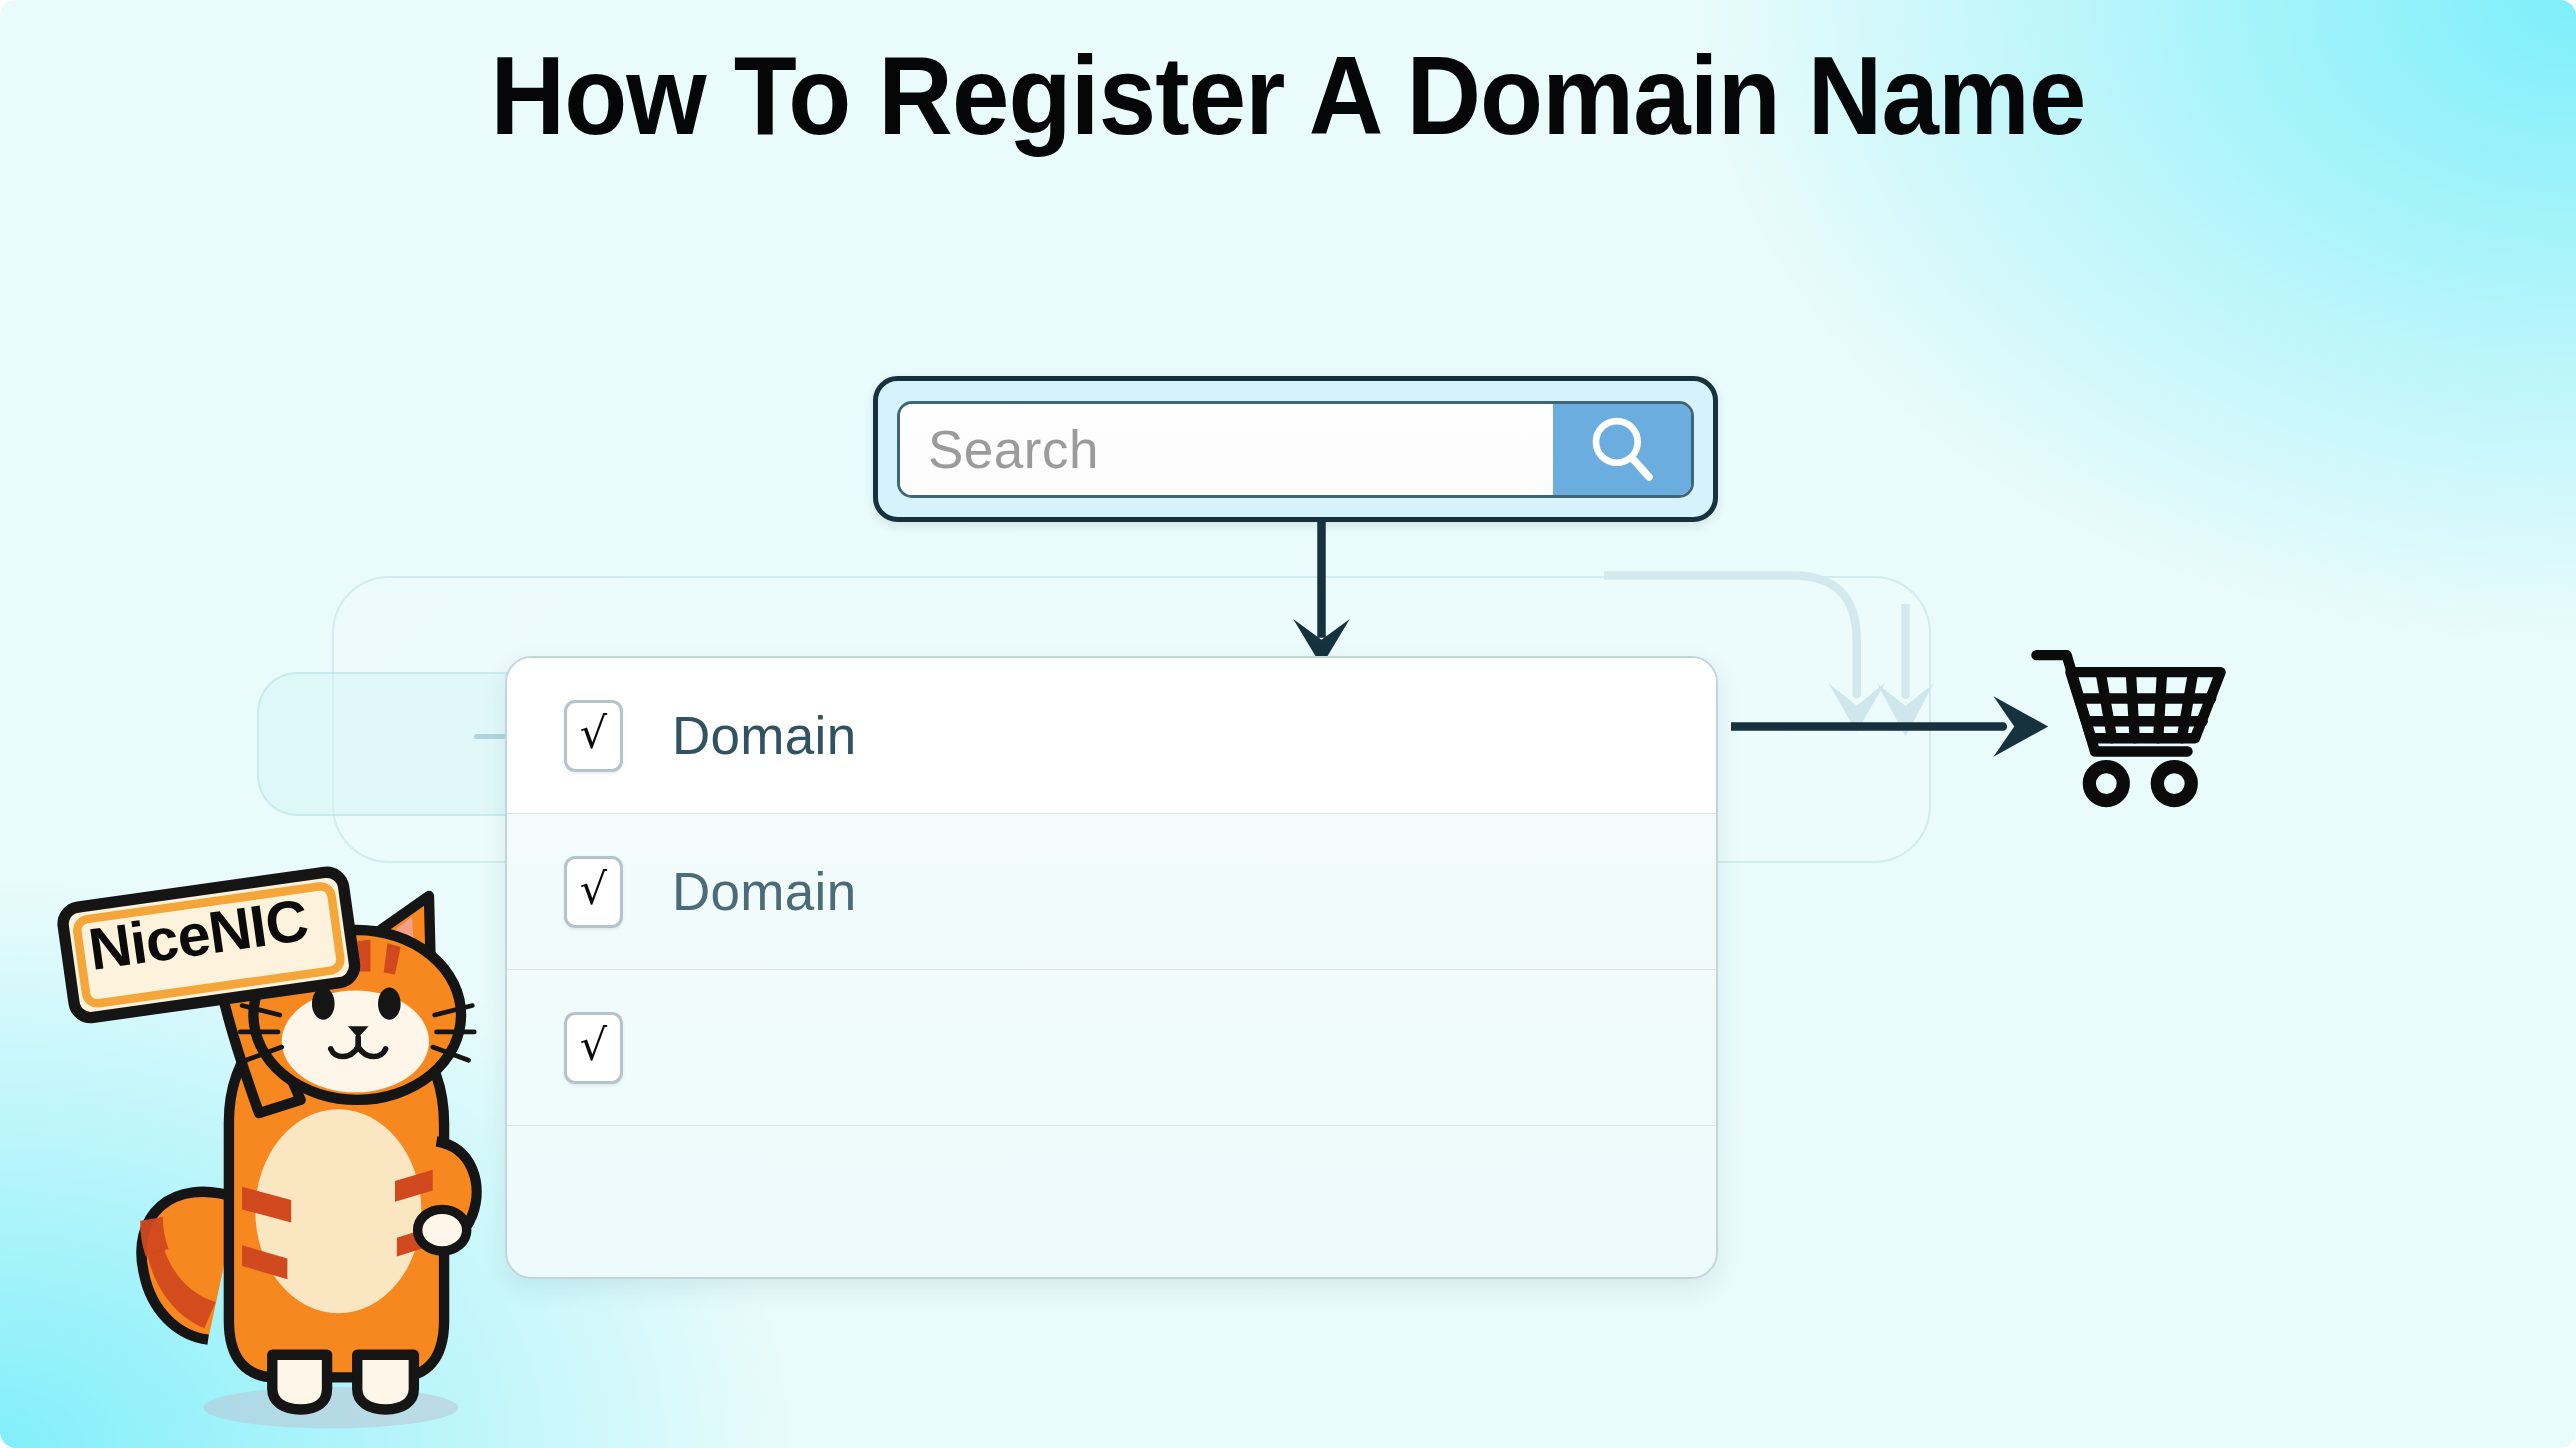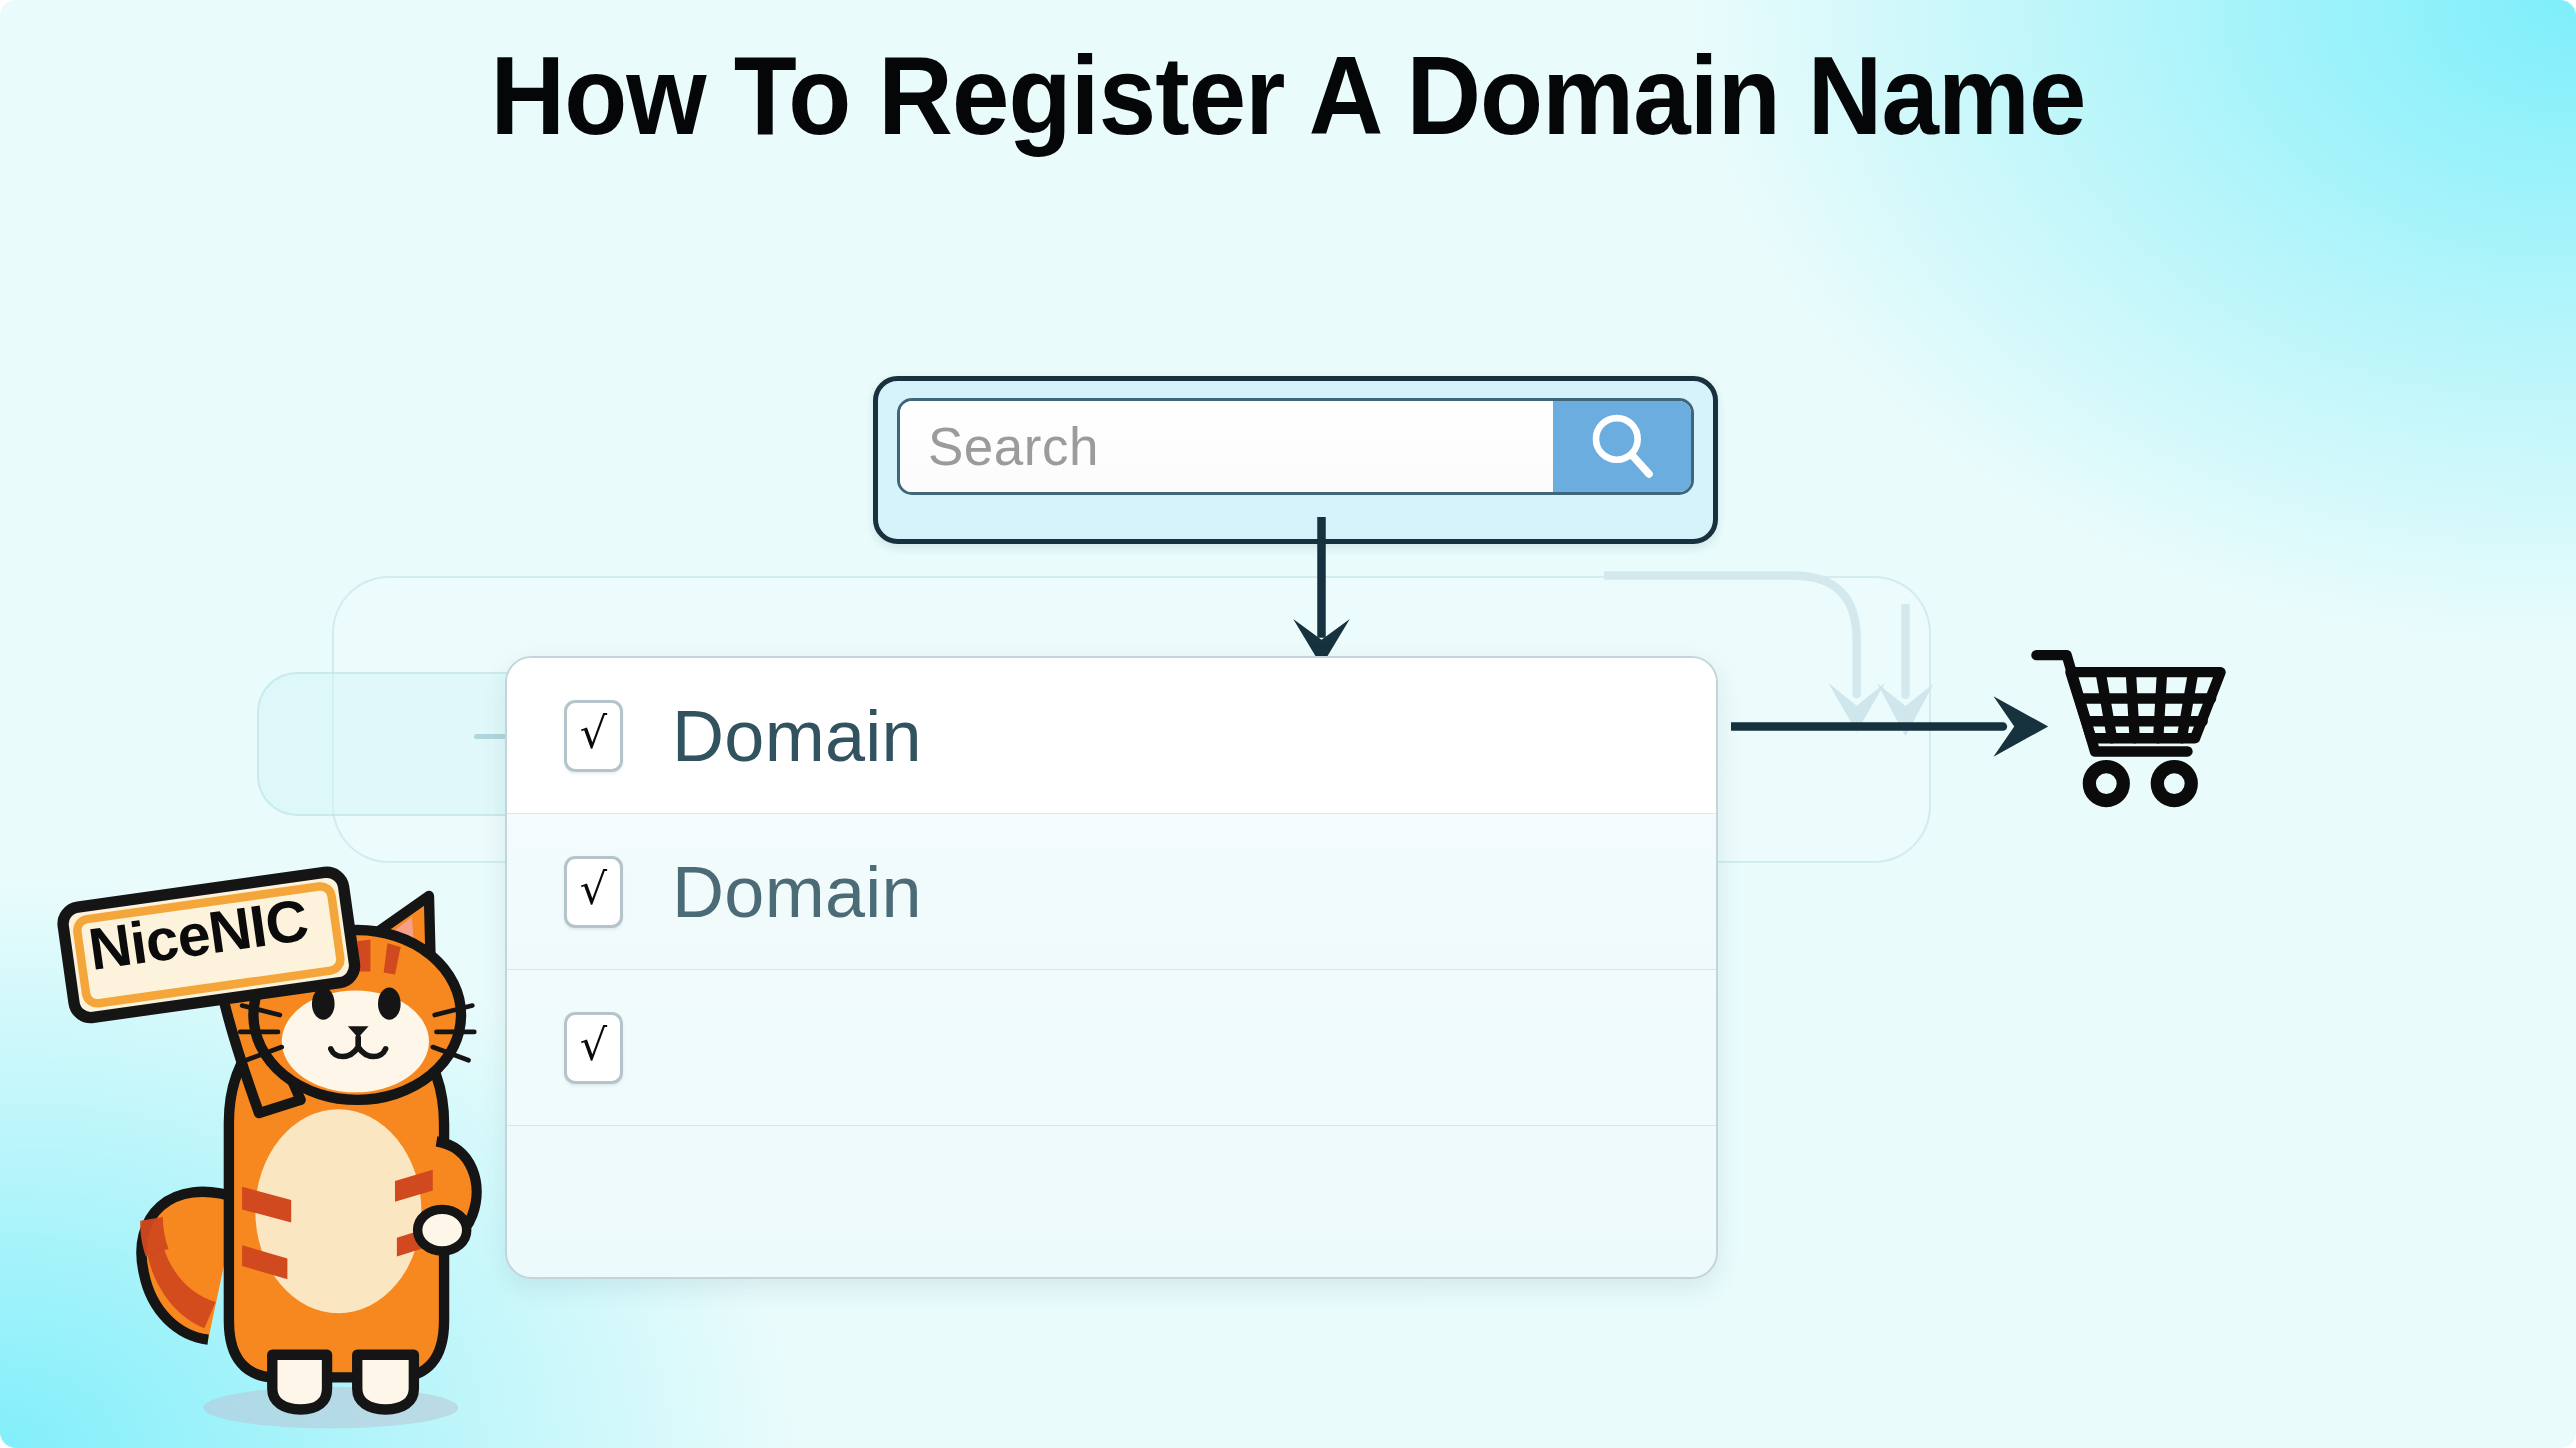--- a/index.html
+++ b/index.html
@@ -75,28 +75,28 @@
     height: 189px;
     pointer-events: none;
   }
 
   
   .search-outer {
     position: absolute;
     left: 873px;
     top: 376px;
     width: 845px;
-    height: 168px;
+    height: 146px;
     box-sizing: border-box;
     background: #d6f3fb;
     border: 5.7px solid #17313f;
     border-radius: 24.5px;
     padding: 17px 19px;
     display: flex;
-    align-items: flex-start;
+    align-items: center;
     box-shadow: 0 3.8px 9.4px rgba(20,60,80,0.10);
   }
   .search-inner {
     flex: 1;
     display: flex;
     align-items: stretch;
     border: 3.8px solid #3f6578;
     border-radius: 15px;
     overflow: hidden;
     background: #ffffff;
@@ -194,21 +194,21 @@
   }
   .checkbox .tick {
     font-size: 43px;
     line-height: 1;
     color: #0a0a0a;
     font-family: "DejaVu Sans", sans-serif;
     margin-top: -3.8px;
   }
   .row-label {
     margin-left: 49px;
-    font-size: 72px;
+    font-size: 53px;
     color: #31525f;
     letter-spacing: 0.3px;
   }
   .row-label.muted { color: #4b6b77; }
   .row-label.hidden-text { opacity: 0; }
 
   
   .cart {
     position: absolute;
     left: 2027px;

